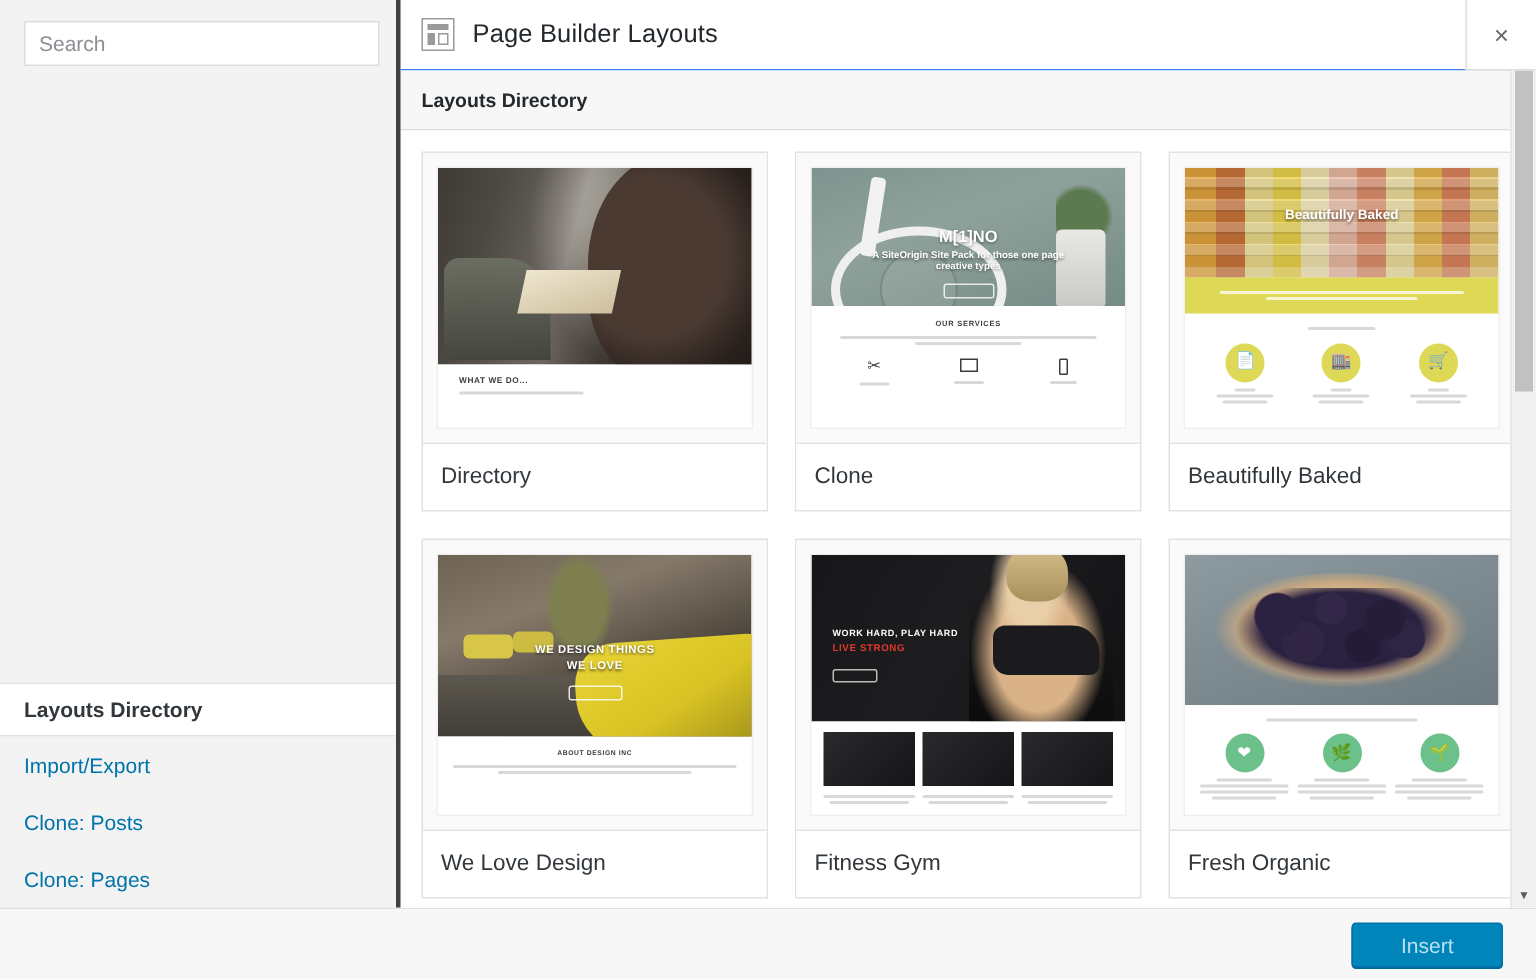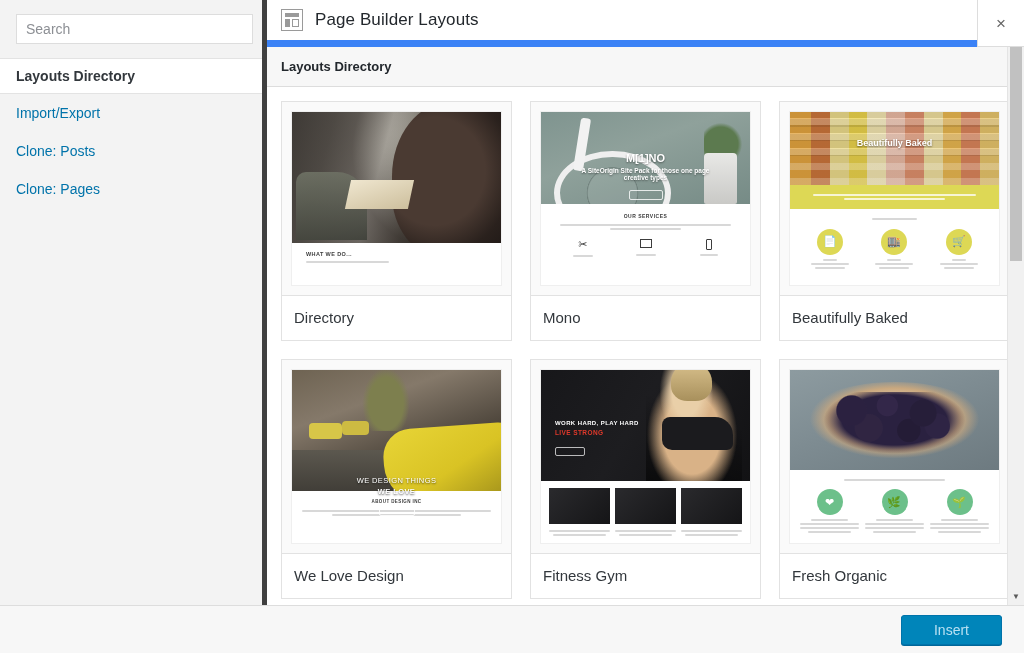--- a/index.html
+++ b/index.html
@@ -24,25 +24,26 @@
     flex: 1 1 auto;
     min-height: 0;
     position: relative;
   }
 
   
   .sidebar {
     width: 267px;
     flex: 0 0 267px;
     background: #f3f3f3;
-    border-right: 5px solid #404040;
+    border-right: 3px solid #404040;
     display: flex;
     flex-direction: column;
     position: relative;
     z-index: 5;
+    justify-content: space-between;
   }
   .search-wrap {
     padding: 14px 16px 14px 16px;
     background: #f3f3f3;
   }
   .search-input {
     width: 237px;
     height: 30px;
     border: 1px solid #dddddd;
     background: #ffffff;
@@ -84,21 +85,21 @@
     flex-direction: column;
     position: relative;
     background: #fff;
   }
   .main-header {
     height: 47px;
     flex: 0 0 47px;
     display: flex;
     align-items: center;
     padding: 0 14px;
-    border-bottom: 7px solid #3b82f6;
+    border-bottom: 1px solid #3b82f6;
     background: #ffffff;
   }
   .header-icon {
     width: 22px; height: 22px;
     flex: 0 0 22px;
     border: 1px solid #9a9a9a;
     background: #ffffff;
     position: relative;
     margin-right: 12px;
     padding: 2px;
@@ -589,21 +590,21 @@
                       <div class="gtiny" style="width:20px;margin-top:6px;"></div>
                     </div>
                     <div style="text-align:center;">
                       <div style="width:6px;height:11px;border:1px solid #3c3c3c;margin:0 auto;border-radius:1px;"></div>
                       <div class="gtiny" style="width:18px;margin-top:4px;"></div>
                     </div>
                   </div>
                 </div>
               </div>
             </div>
-            <div class="card-title">Mono</div>
+            <div class="card-title">Clone</div>
           </div>
 
           <div class="layout-card">
             <div class="thumb-wrap">
               <div class="thumb t-baked">
                 <div class="img"></div>
                 <div class="hero-txt" style="top:26px;z-index:5;">
                   <div style="font-size:9px;font-weight:bold;text-shadow:0 1px 2px rgba(0,0,0,.5);">Beautifully Baked</div>
                 </div>
                 <div class="band">
@@ -644,21 +645,21 @@
             <div class="thumb-wrap">
               <div class="thumb t-wld">
                 <div class="img">
                   <div class="tree"></div>
                   <div class="road"></div>
                   <div class="taxi2"></div>
                     <div class="taxi3"></div>
                   <div class="taxi"></div>
                 </div>
                 <div class="hero-txt" style="top:58px;z-index:6;">
-                  <div style="font-size:7.5px;font-weight:normal;letter-spacing:.4px;text-shadow:0 1px 2px rgba(0,0,0,.65);margin-top:48px;">WE DESIGN THINGS</div>
+                  <div style="font-size:7.5px;font-weight:bold;letter-spacing:.4px;text-shadow:0 1px 2px rgba(0,0,0,.65);">WE DESIGN THINGS</div>
                   <div style="font-size:7.5px;font-weight:bold;letter-spacing:.4px;margin-top:2px;text-shadow:0 1px 2px rgba(0,0,0,.65);">WE LOVE</div>
                   <div style="margin-top:6px;">
                     <span class="btn-pill" style="border:1px solid rgba(255,255,255,.85);width:36px;height:10px;"></span>
                   </div>
                 </div>
                 <div class="bottom">
                   <div style="font-size:4.5px;font-weight:bold;color:#3b3b3b;text-align:center;letter-spacing:.4px;">ABOUT DESIGN INC</div>
                   <div style="margin-top:6px;">
                     <div class="gtiny" style="width:90%"></div>
                     <div class="gtiny" style="width:62%"></div>

